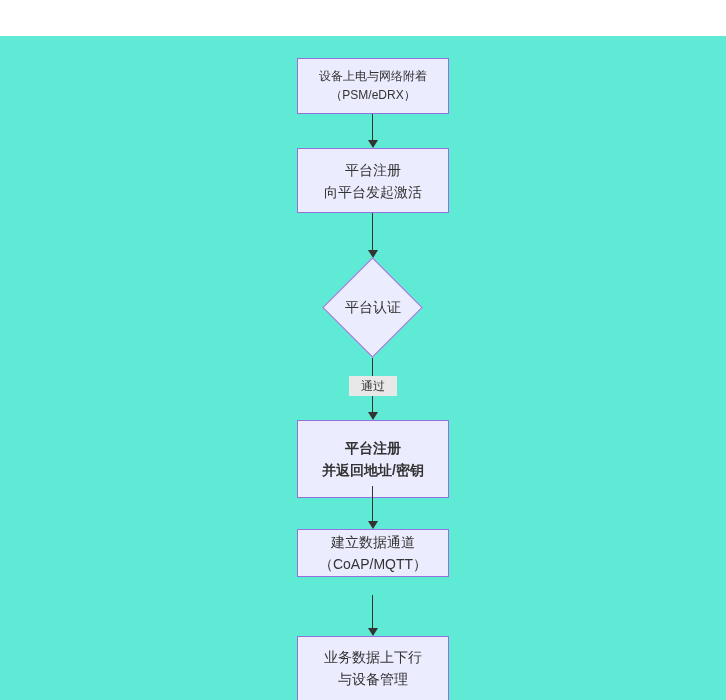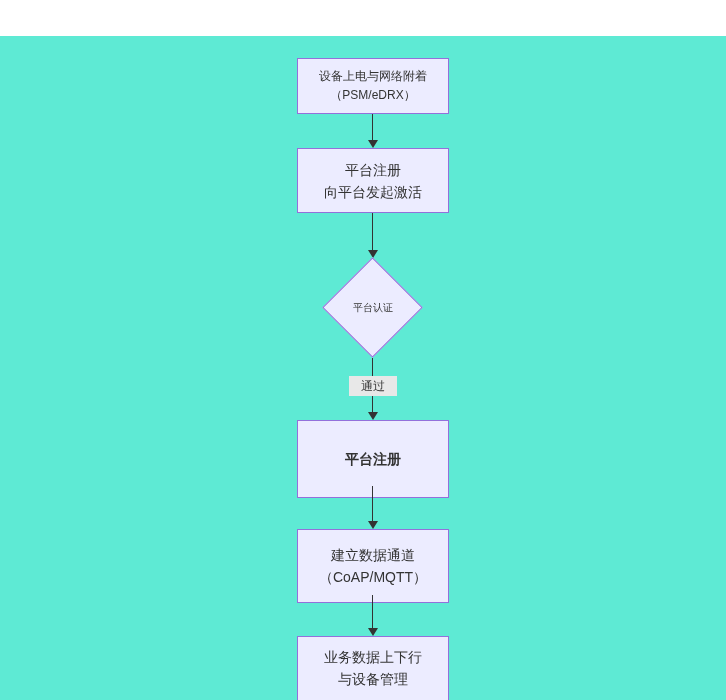--- a/index.html
+++ b/index.html
@@ -29,21 +29,21 @@
     align-items: center;
     justify-content: center;
     text-align: center;
     color: var(--text);
   }
   .node .line { font-size: 14px; line-height: 22px; white-space: nowrap; }
   .n1 { top: 22px;  height: 56px; }
   .n1 .line { font-size: 12px; line-height: 19px; }
   .n2 { top: 112px; height: 65px; }
   .n3 { top: 384px; height: 78px; font-weight: bold; }
-  .n4 { top: 493px; height: 74px; }
+  .n4 { top: 493px; height: 48px; }
   .n5 { top: 600px; height: 66px; font-family: Liberation Serif, serif; }
   
   .diamond-wrap {
     position: absolute;
     left: 322px;
     top: 221px;
     width: 102px;
     height: 102px;
   }
   .diamond-shape {
@@ -56,21 +56,21 @@
     background: var(--node-fill);
     border: 1px solid var(--node-border);
     transform: rotate(45deg);
   }
   .diamond-text {
     position: absolute;
     inset: 0;
     display: flex;
     align-items: center;
     justify-content: center;
-    font-size: 10px;
+    font-size: 14px;
     color: var(--text);
     white-space: nowrap;
     text-align: right;
   }
   
   .edge-line {
     position: absolute;
     left: 372px;
     width: 1px;
     background: var(--edge);
@@ -133,20 +133,21 @@
     <div class="diamond-shape"></div>
     <div class="diamond-text">平台认证</div>
   </div>
 
   <div class="edge-line e3-line"></div>
   <div class="edge-label">通过</div>
   <div class="arrowhead e3-head"></div>
 
   <div class="node n3">
     <div class="line">平台注册</div>
+    <div class="line">并返回地址/密钥</div>
   </div>
 
   <div class="edge-line e4-line"></div>
   <div class="arrowhead e4-head"></div>
 
   <div class="node n4">
     <div class="line">建立数据通道</div>
     <div class="line">（CoAP/MQTT）</div>
   </div>
 

